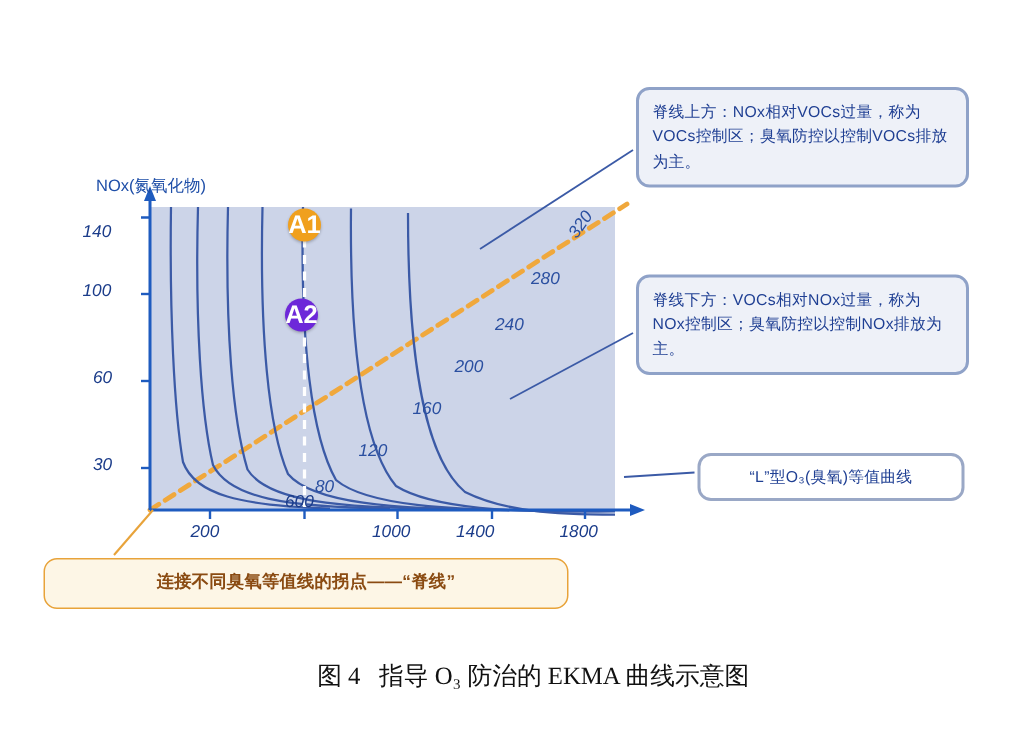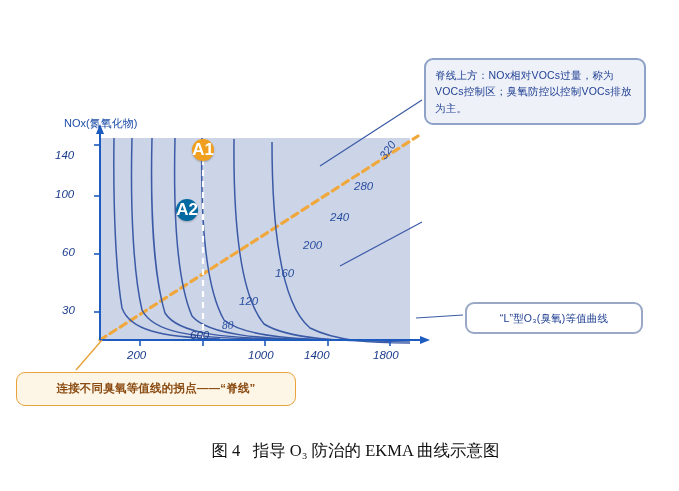--- a/index.html
+++ b/index.html
@@ -67,23 +67,23 @@
     top: 175px;
     width: 222px;
   }
   #callout-curve {
     left: 455px;
     top: 294px;
     width: 178px;
     text-align: center;
   }
   #callout-ridge {
-    left: 6px;
+    left: 19px;
     top: 364px;
-    width: 280px;
+    width: 350px;
     text-align: center;
   }
   .axis-label {
     position: absolute;
     color: #1e4ea8;
     font-size: 11px;
     white-space: nowrap;
     padding-left: 40px;
   }
   #label-nox {
@@ -118,22 +118,22 @@
     align-items: center;
     justify-content: center;
     box-shadow: 0 1px 2px rgba(0,0,0,0.25);
   }
   #marker-a1 {
     background: #f0a01e;
     left: 182px;
     top: 131px;
   }
   #marker-a2 {
-    background: #0369a1;
-    left: 166px;
+    background: #6d28d9;
+    left: 180px;
     top: 191px;
   }
   #caption {
     position: absolute;
     left: 16px;
     top: 440px;
     width: 679px;
     text-align: center;
     font-family: "Liberation Serif", serif;
     font-size: 16.5px;
@@ -195,32 +195,33 @@
   <div class="tick-label" style="left:52px; top:238px;">60</div>
   <div class="tick-label" style="left:45px; top:180px;">100</div>
   <div class="tick-label" style="left:45px; top:129px;margin-top:12px;">140</div>
 
   <div class="tick-label" style="left:117px; top:341px;">200</div>
   <div class="tick-label" style="left:180px; top:321px;">600</div>
   <div class="tick-label" style="left:238px; top:341px;text-align:center;">1000</div>
   <div class="tick-label" style="left:294px; top:341px;">1400</div>
   <div class="tick-label" style="left:363px; top:341px;">1800</div>
 
-  <div class="contour-label" style="left:212px; top:311px;font-family:Liberation Serif, serif;">80</div>
+  <div class="contour-label" style="left:200px; top:311px;">80</div>
   <div class="contour-label" style="left:229px; top:287px;">120</div>
   <div class="contour-label" style="left:265px; top:259px;">160</div>
   <div class="contour-label" style="left:293px; top:231px;">200</div>
   <div class="contour-label" style="left:320px; top:203px;">240</div>
   <div class="contour-label" style="left:344px; top:172px;">280</div>
   <div class="contour-label" style="left:368px; top:136px; transform:rotate(-55deg);">320</div>
 
   <div class="marker" id="marker-a1">A1</div>
   <div class="marker" id="marker-a2">A2</div>
 
   <div class="callout blue" id="callout-above">脊线上方：NOx相对VOCs过量，称为VOCs控制区；臭氧防控以控制VOCs排放为主。</div>
+  <div class="callout blue" id="callout-below">脊线下方：VOCs相对NOx过量，称为NOx控制区；臭氧防控以控制NOx排放为主。</div>
   <div class="callout plain" id="callout-curve">“L”型O₃(臭氧)等值曲线</div>
   <div class="callout orange" id="callout-ridge">连接不同臭氧等值线的拐点——“脊线”</div>
 
 </div>
 
 <div id="caption">
   <span>图 4</span>&nbsp;&nbsp;&nbsp;<span>指导 O₃ 防治的 EKMA 曲线示意图</span>
 </div>
 
 </body></html>

